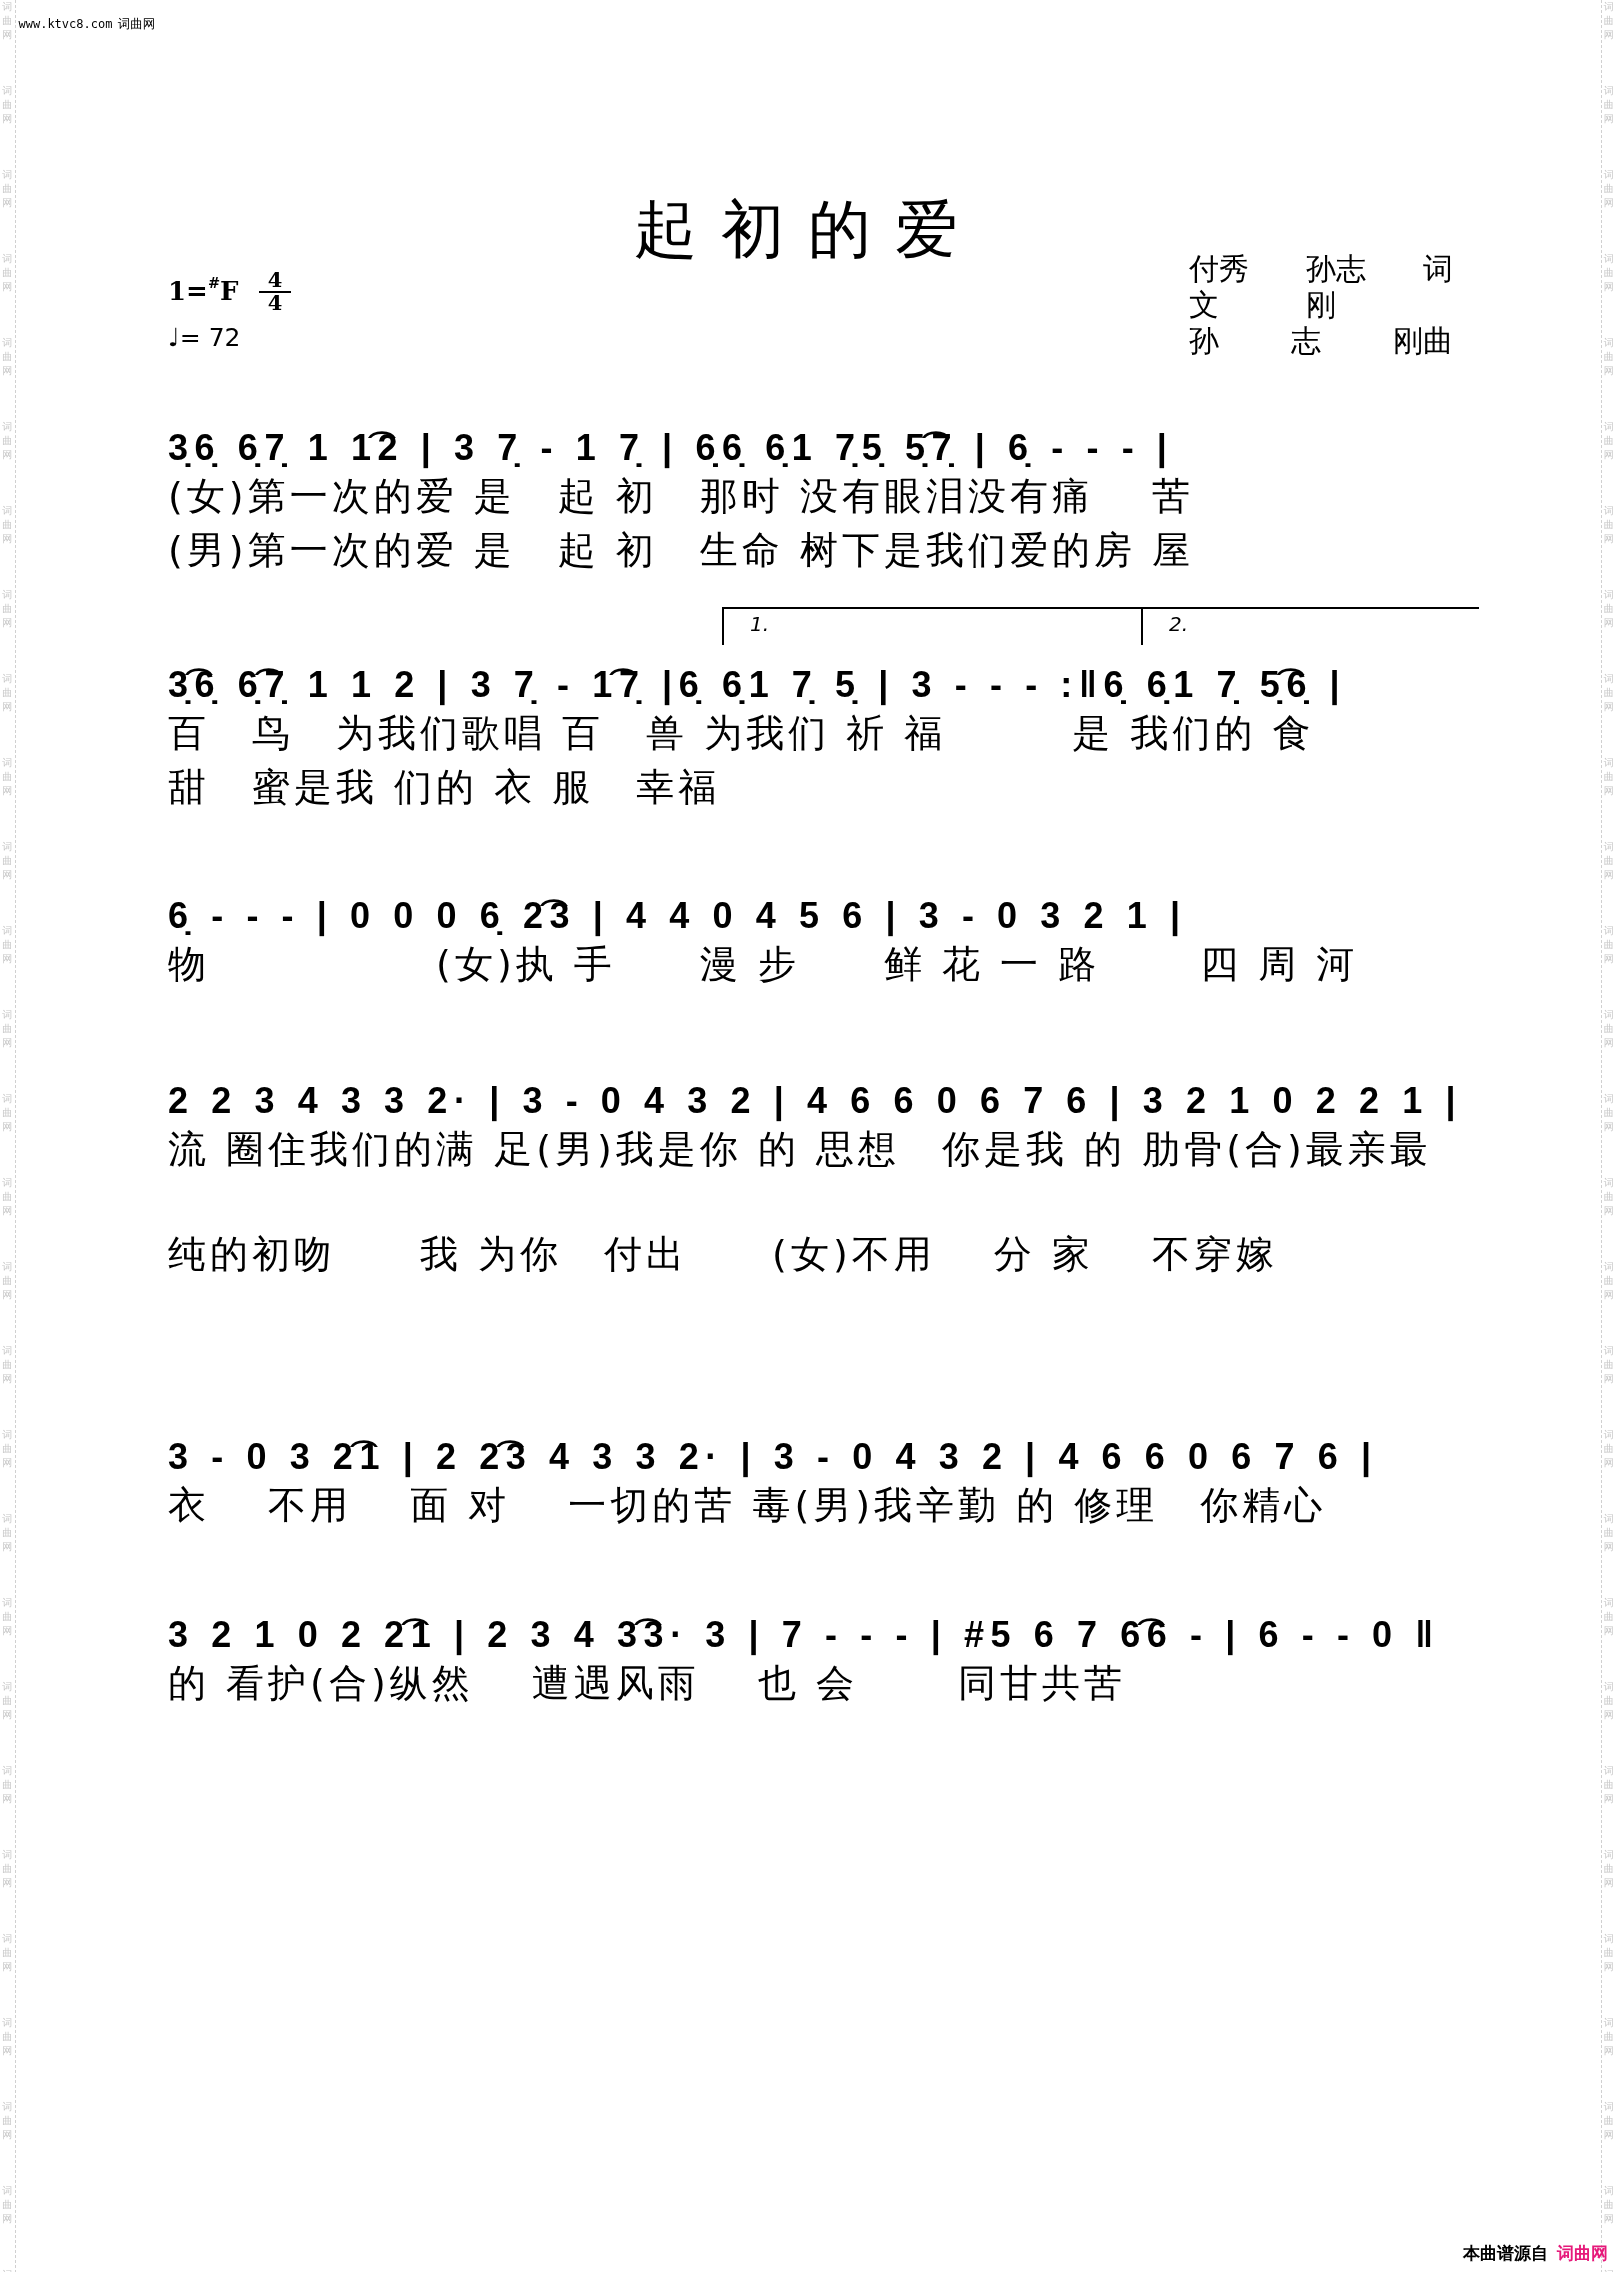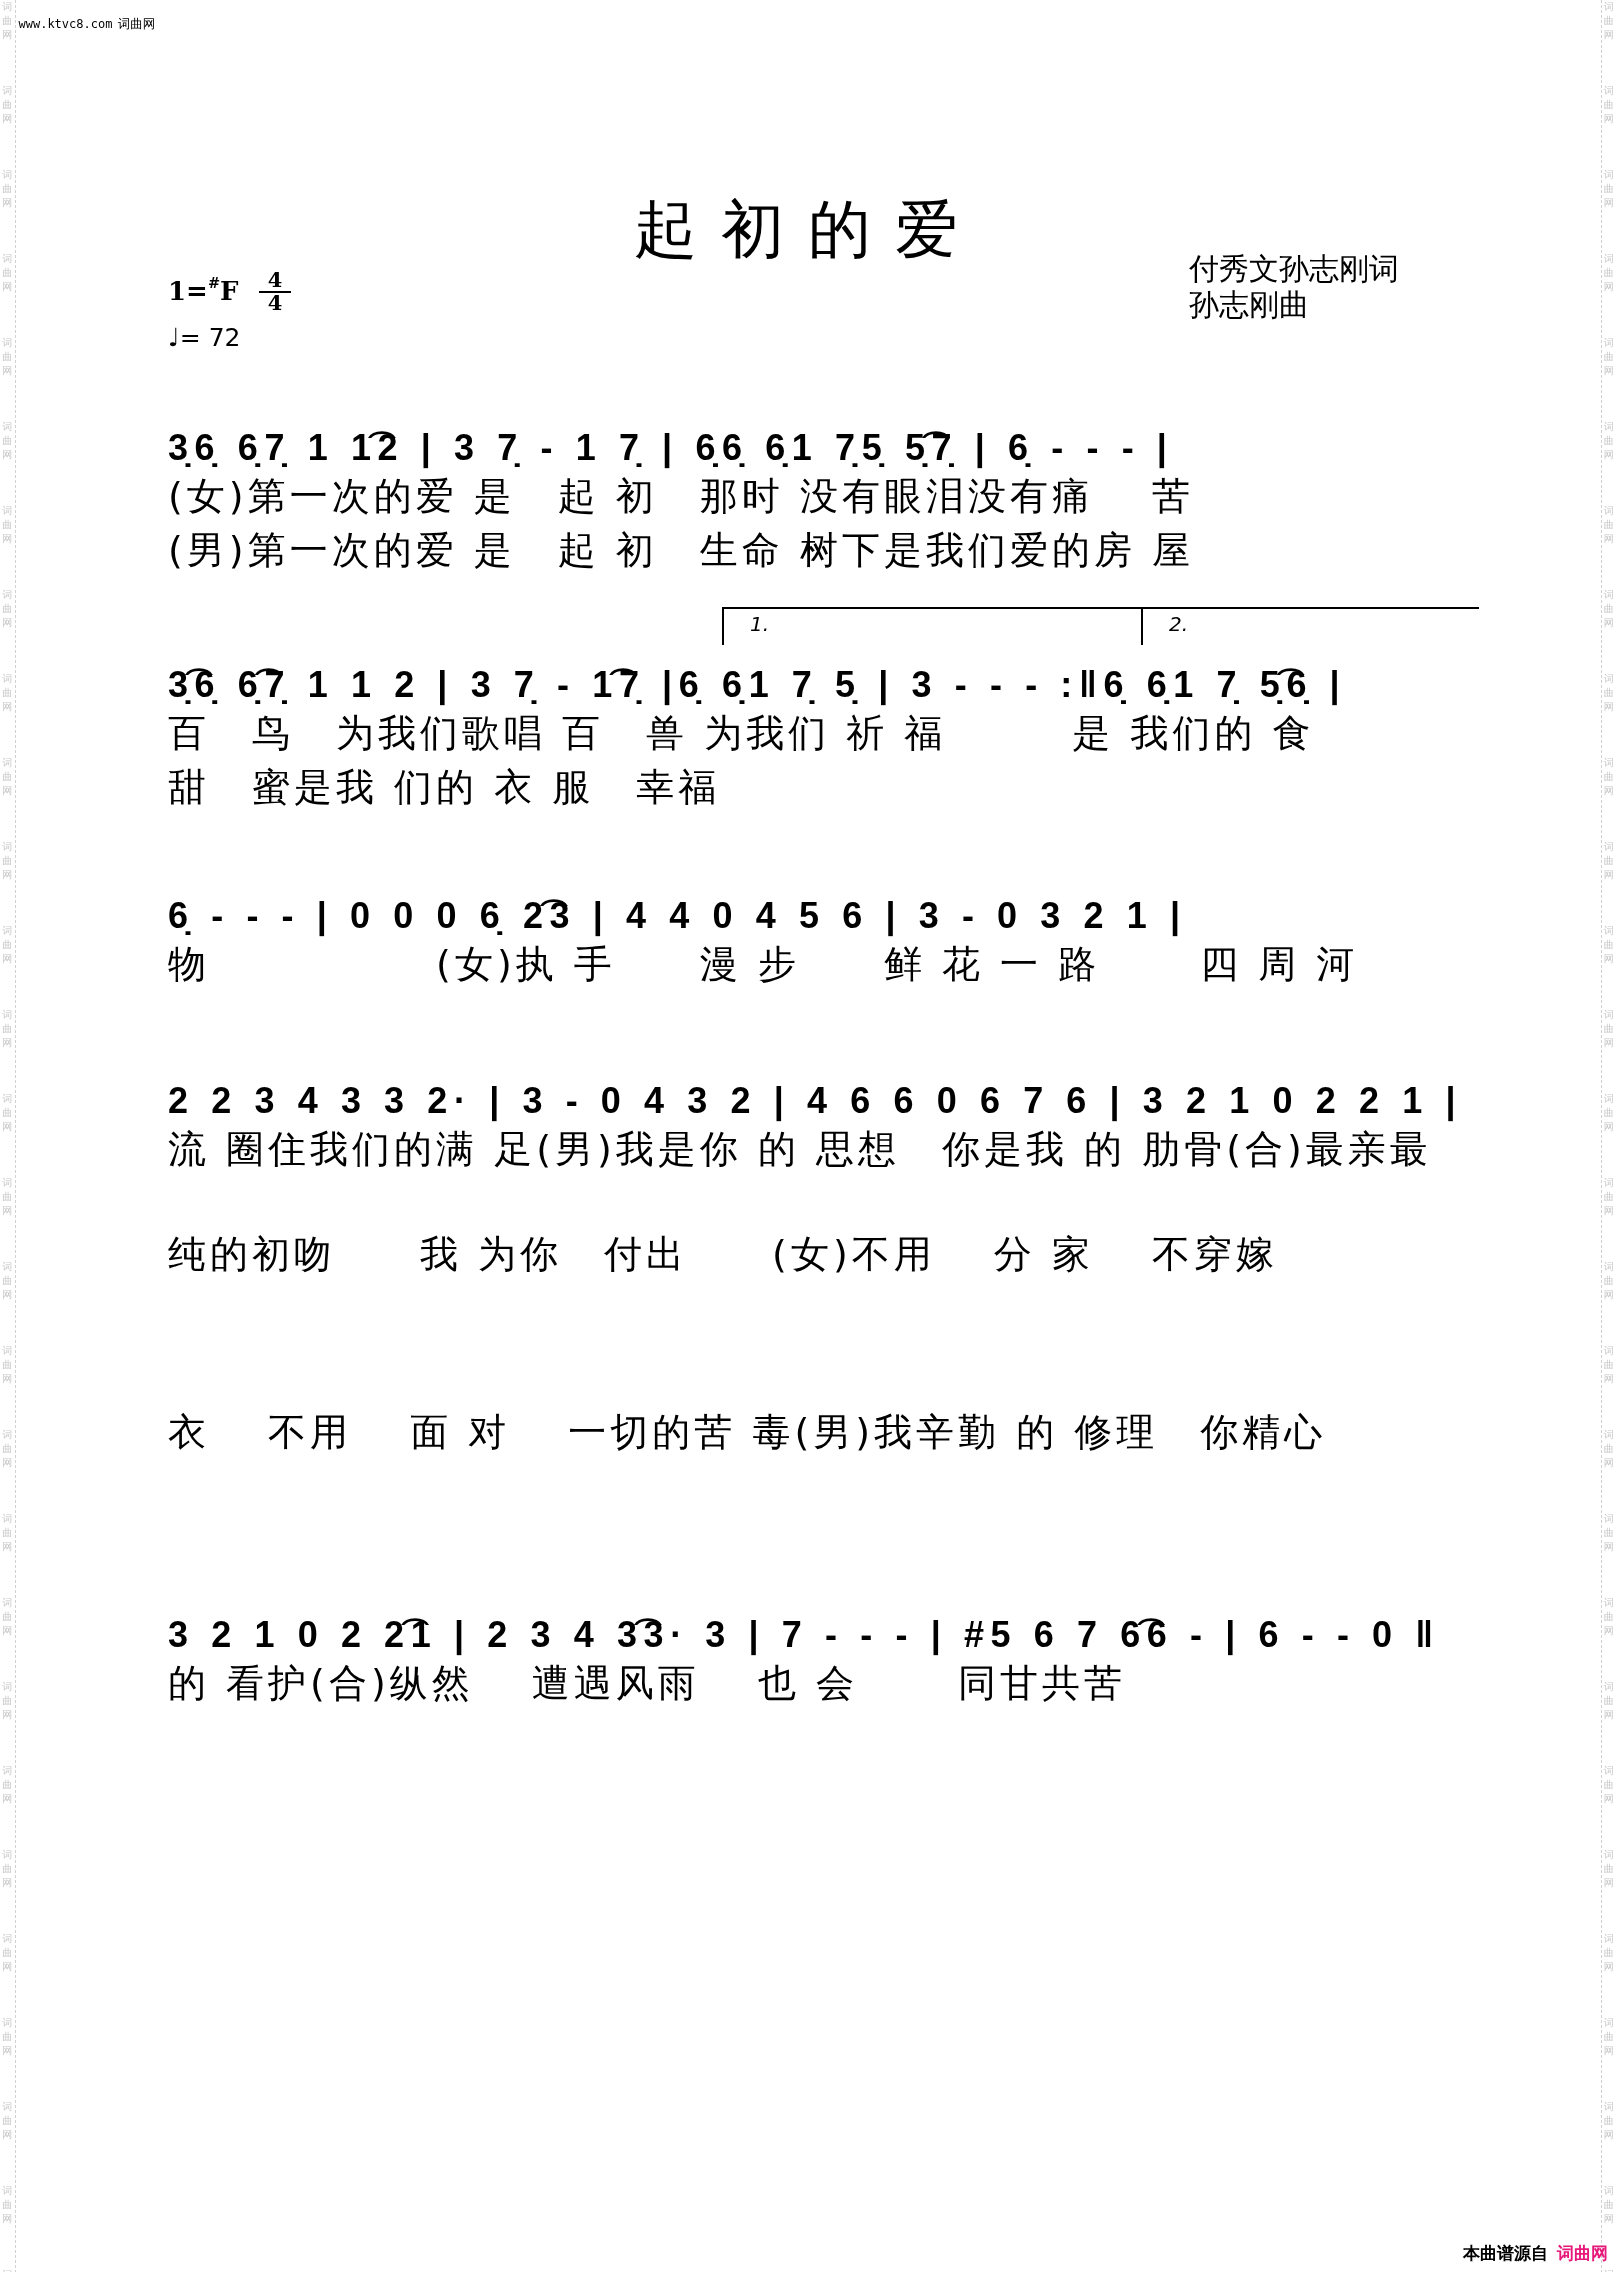--- a/index.html
+++ b/index.html
@@ -9,21 +9,21 @@
   .margin-strip.right{right:0;border-left:1.3px dashed #d0d0d0;}
   .site-header{position:absolute;left:18.5px;top:16px;font-size:12px;font-family:"DejaVu Sans Mono",monospace;}
   .site-header .cn{font-family:"DejaVu Sans",sans-serif;font-size:12.5px;margin-left:5.3px;}
   .title{position:absolute;left:0;width:1616px;top:175px;text-align:center;font-size:63px;letter-spacing:24px;font-weight:400;margin-top:12px;}
   .key-sig{position:absolute;left:168px;top:274px;font-family:"DejaVu Serif",serif;font-weight:700;font-size:26px;}
   .key-sig sup{font-size:14.5px;vertical-align:12px;}
   .time-sig{position:absolute;left:259px;top:270px;font-family:"DejaVu Serif",serif;font-weight:900;font-size:21px;line-height:20px;text-align:center;width:32px;}
   .time-sig .top{border-bottom:2px solid #000;padding-bottom:1.3px;}
   .tempo{position:absolute;left:168px;top:310px;font-size:25px;margin-top:13px;}
   .credits{position:absolute;left:1189px;top:251px;font-size:30px;line-height:36px;}
-  .credits .row{display:flex;justify-content:flex-start;width:264px;}
+  .credits .row{display:flex;justify-content:space-between;width:264px;gap:37px;}
   .staff{position:absolute;left:168px;width:1283px;}
   .notes{position:relative;height:73px;display:flex;align-items:flex-end;}
   .lyric{font-size:38px;line-height:54px;white-space:pre;letter-spacing:4px;}
   .volta{position:absolute;top:-46px;height:33px;border-top:2px solid #000;border-left:2px solid #000;font-size:20px;font-style:italic;padding-left:26px;padding-top:2.6px;}
   .footer-src{position:absolute;left:1463px;top:2242px;font-size:17px;font-weight:700;}
   .footer-brand{position:absolute;left:1557px;top:2242px;font-size:17px;font-weight:700;color:#e6197a;}
 </style>
 </head>
 <body>
 
@@ -794,20 +794,21 @@
       <div class="lyric">物　　　　　 (女)执 手　　漫 步　　鲜 花 一 路　　 四 周 河</div>
     </div>
     <div class="staff" style="top: 1049px;">
       <div class="notes" style="font-family: &quot;Liberation Sans&quot;, sans-serif; font-weight: 700; font-size: 36px; white-space: pre; letter-spacing: 6.6px;">2 2 3 4 3 3 2· | 3 - 0 4 3 2 | 4 6 6 0 6 7 6 | 3 2 1 0 2 2 1 |</div>
       <div class="lyric">流 圈住我们的满 足(男)我是你 的 思想　你是我 的 肋骨(合)最亲最</div>
     </div>
     <div class="staff" style="top: 1227px;">
       <div class="lyric">纯的初吻　　我 为你　付出　　(女)不用　 分 家　 不穿嫁</div>
     </div>
     <div class="staff" style="top: 1405px;">
+      <div class="notes" style="font-family: &quot;Liberation Sans&quot;, sans-serif; font-weight: 700; font-size: 36px; white-space: pre; letter-spacing: 6.6px;">3 - 0 3 2͡1 | 2 2͡3 4 3 3 2· | 3 - 0 4 3 2 | 4 6 6 0 6 7 6 |</div>
       <div class="lyric">衣　 不用　 面 对　 一切的苦 毒(男)我辛勤 的 修理　你精心</div>
     </div>
     <div class="staff" style="top: 1583px;">
       <div class="notes" style="font-family: &quot;Liberation Sans&quot;, sans-serif; font-weight: 700; font-size: 36px; white-space: pre; letter-spacing: 6.6px;">3 2 1 0 2 2͡1 | 2 3 4 3͡3· 3 | 7 - - - | #5 6 7 6͡6 - | 6 - - 0 ‖</div>
       <div class="lyric">的 看护(合)纵然　 遭遇风雨　 也 会　　 同甘共苦</div>
     </div>
   </div>
 
 <div class="footer-src">本曲谱源自</div>
 <div class="footer-brand">词曲网</div>

